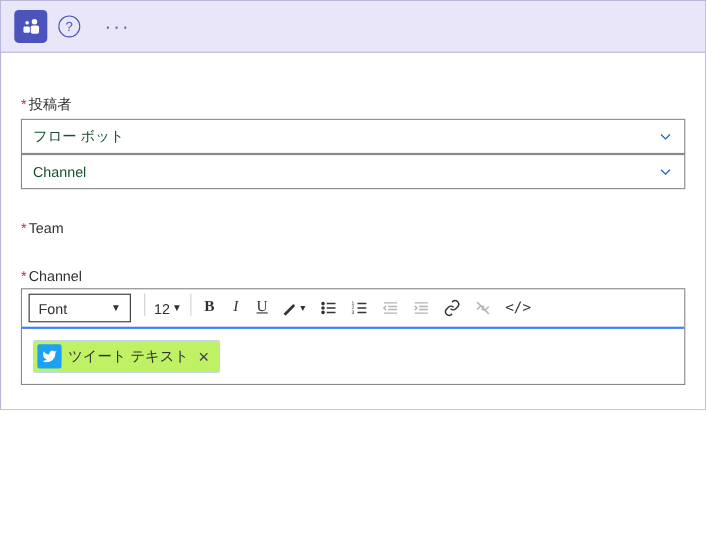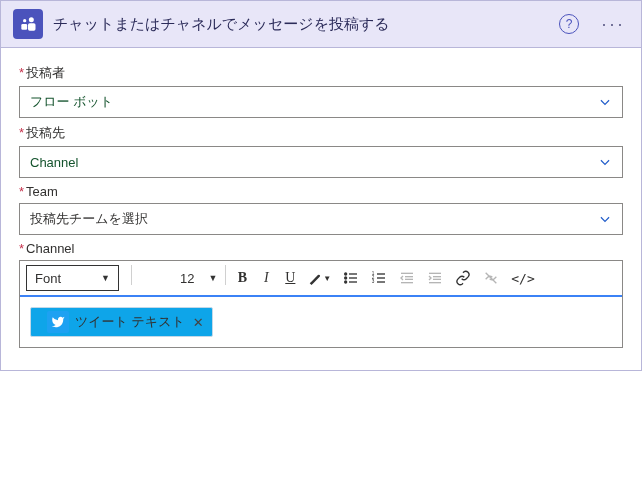--- a/index.html
+++ b/index.html
@@ -54,21 +54,21 @@
     font-size: 18px;
     letter-spacing: 2px;
     cursor: pointer;
     padding: 0 4px;
   }
   .body {
     padding: 10px 18px 22px 18px;
   }
   .field-label {
     font-size: 13px;
-    margin-top: 6px;
+    margin-top: 28px;
     margin-bottom: 4px;
   }
   .req { color: #c4314b; margin-right: 2px; }
   .select {
     display: flex;
     align-items: center;
     justify-content: space-between;
     border: 1px solid #8a8886;
     padding: 6px 10px;
     background: #fff;
@@ -114,22 +114,21 @@
     cursor: pointer;
     gap: 40px;
   }
   .font-sel .tri, .size-sel .tri { font-size: 9px; color: #333; }
   .size-sel {
     display: flex;
     align-items: center;
     height: 26px;
     padding: 0 4px;
     cursor: pointer;
-    gap: 14px;
-    margin-left: 40px;
+    gap: 2px;
   }
   .divider {
     width: 1px;
     height: 20px;
     background: #d0d0d0;
     margin: 0 4px;
   }
   .bold { font-weight: 700; font-family: Georgia, serif; }
   .italic { font-style: italic; font-family: Georgia, serif; }
   .underline { text-decoration: underline; font-family: Georgia, serif; }
@@ -137,24 +136,24 @@
     font-size: 8px;
     margin-left: 1px;
   }
   .rt-body {
     padding: 10px;
     min-height: 48px;
   }
   .token {
     display: inline-flex;
     align-items: center;
-    background: #0ea5e9;
+    background: #bef264;
     border: 1px solid #c2d8e8;
     border-radius: 2px;
-    padding: 3px 6px 3px 16px;
+    padding: 3px 6px 3px 3px;
     gap: 6px;
   }
   .token-icon {
     width: 22px; height: 22px;
     background: #1da1f2;
     border-radius: 2px;
     display: flex;
     align-items: center;
     justify-content: center;
   }
@@ -174,61 +173,49 @@
 
   <div class="header">
     <div class="app-icon">
       <svg viewBox="0 0 24 24" fill="none">
         <circle cx="16" cy="7" r="3" fill="#fff"></circle>
         <circle cx="8" cy="8" r="2" fill="#fff"></circle>
         <rect x="12" y="11" width="9" height="9" rx="2" fill="#fff"></rect>
         <rect x="4" y="12" width="7" height="7" rx="1.5" fill="#fff"></rect>
       </svg>
     </div>
-    <div class="title">チャットまたはチャネルでメッセージを投稿する</div>
     <div class="help-icon">?</div>
     <div class="more-icon">···</div>
   </div>
 
   <div class="body">
 
     <div class="field-label">
       <span class="req">*</span><span>投稿者</span>
     </div>
     <div class="select">
       <span class="select-value">フロー ボット</span>
       <span class="chevron">
         <svg width="14" height="14" viewBox="0 0 24 24" stroke="#215cca" stroke-width="2" fill="none">
             <polyline points="5 9 12 16 19 9"></polyline>
           </svg>
       </span>
     </div>
 
-    <div class="field-label">
-      <span class="req">*</span><span>投稿先</span>
-    </div>
     <div class="select">
       <span class="select-value">Channel</span>
       <span class="chevron">
         <svg width="14" height="14" viewBox="0 0 24 24" stroke="#215cca" stroke-width="2" fill="none">
             <polyline points="5 9 12 16 19 9"></polyline>
           </svg>
       </span>
     </div>
 
     <div class="field-label">
       <span class="req">*</span><span>Team</span>
-    </div>
-    <div class="select">
-      <span class="select-placeholder">投稿先チームを選択</span>
-      <span class="chevron">
-        <svg width="14" height="14" viewBox="0 0 24 24" stroke="#215cca" stroke-width="2" fill="none">
-            <polyline points="5 9 12 16 19 9"></polyline>
-          </svg>
-      </span>
     </div>
 
     <div class="field-label">
       <span class="req">*</span><span>Channel</span>
     </div>
 
 
     <div class="rt-border">
       <div class="rt-toolbar">
         <div class="font-sel">

